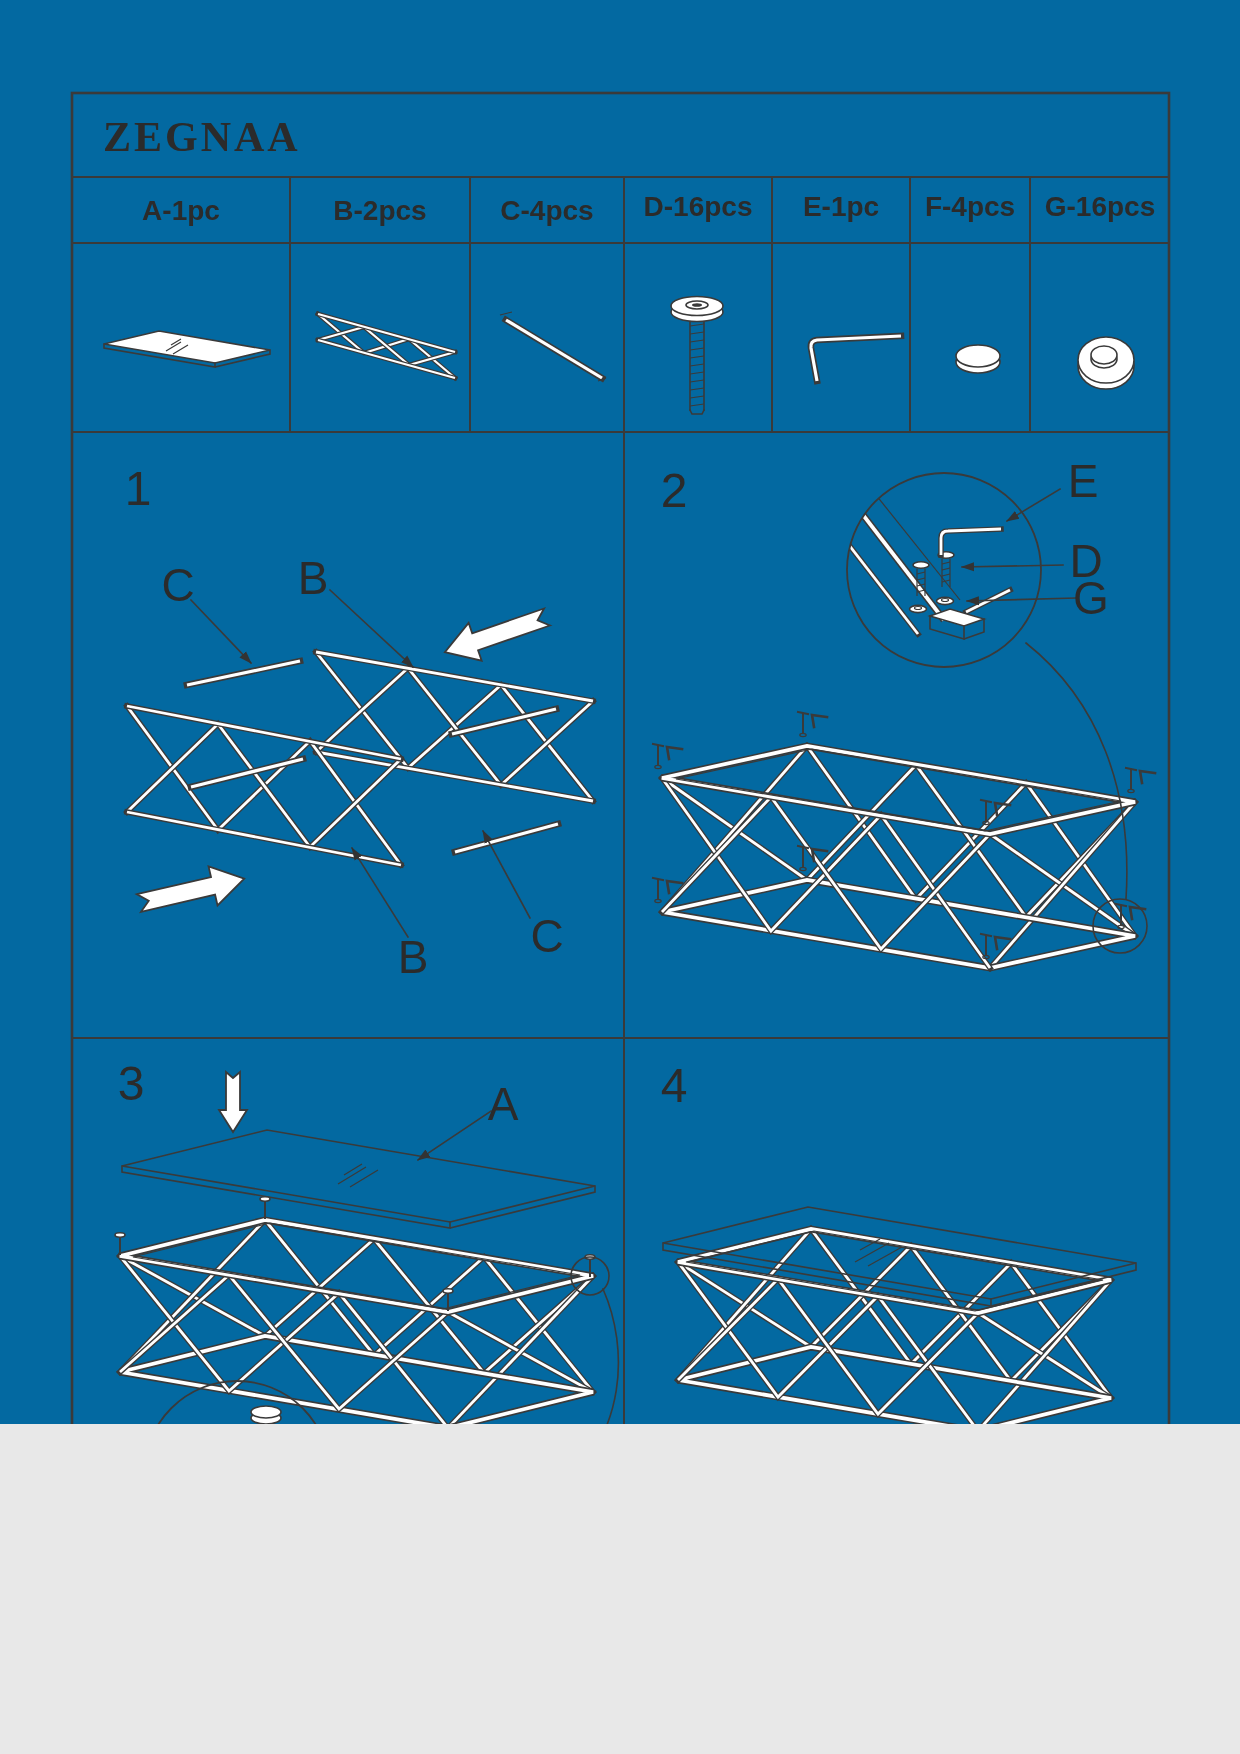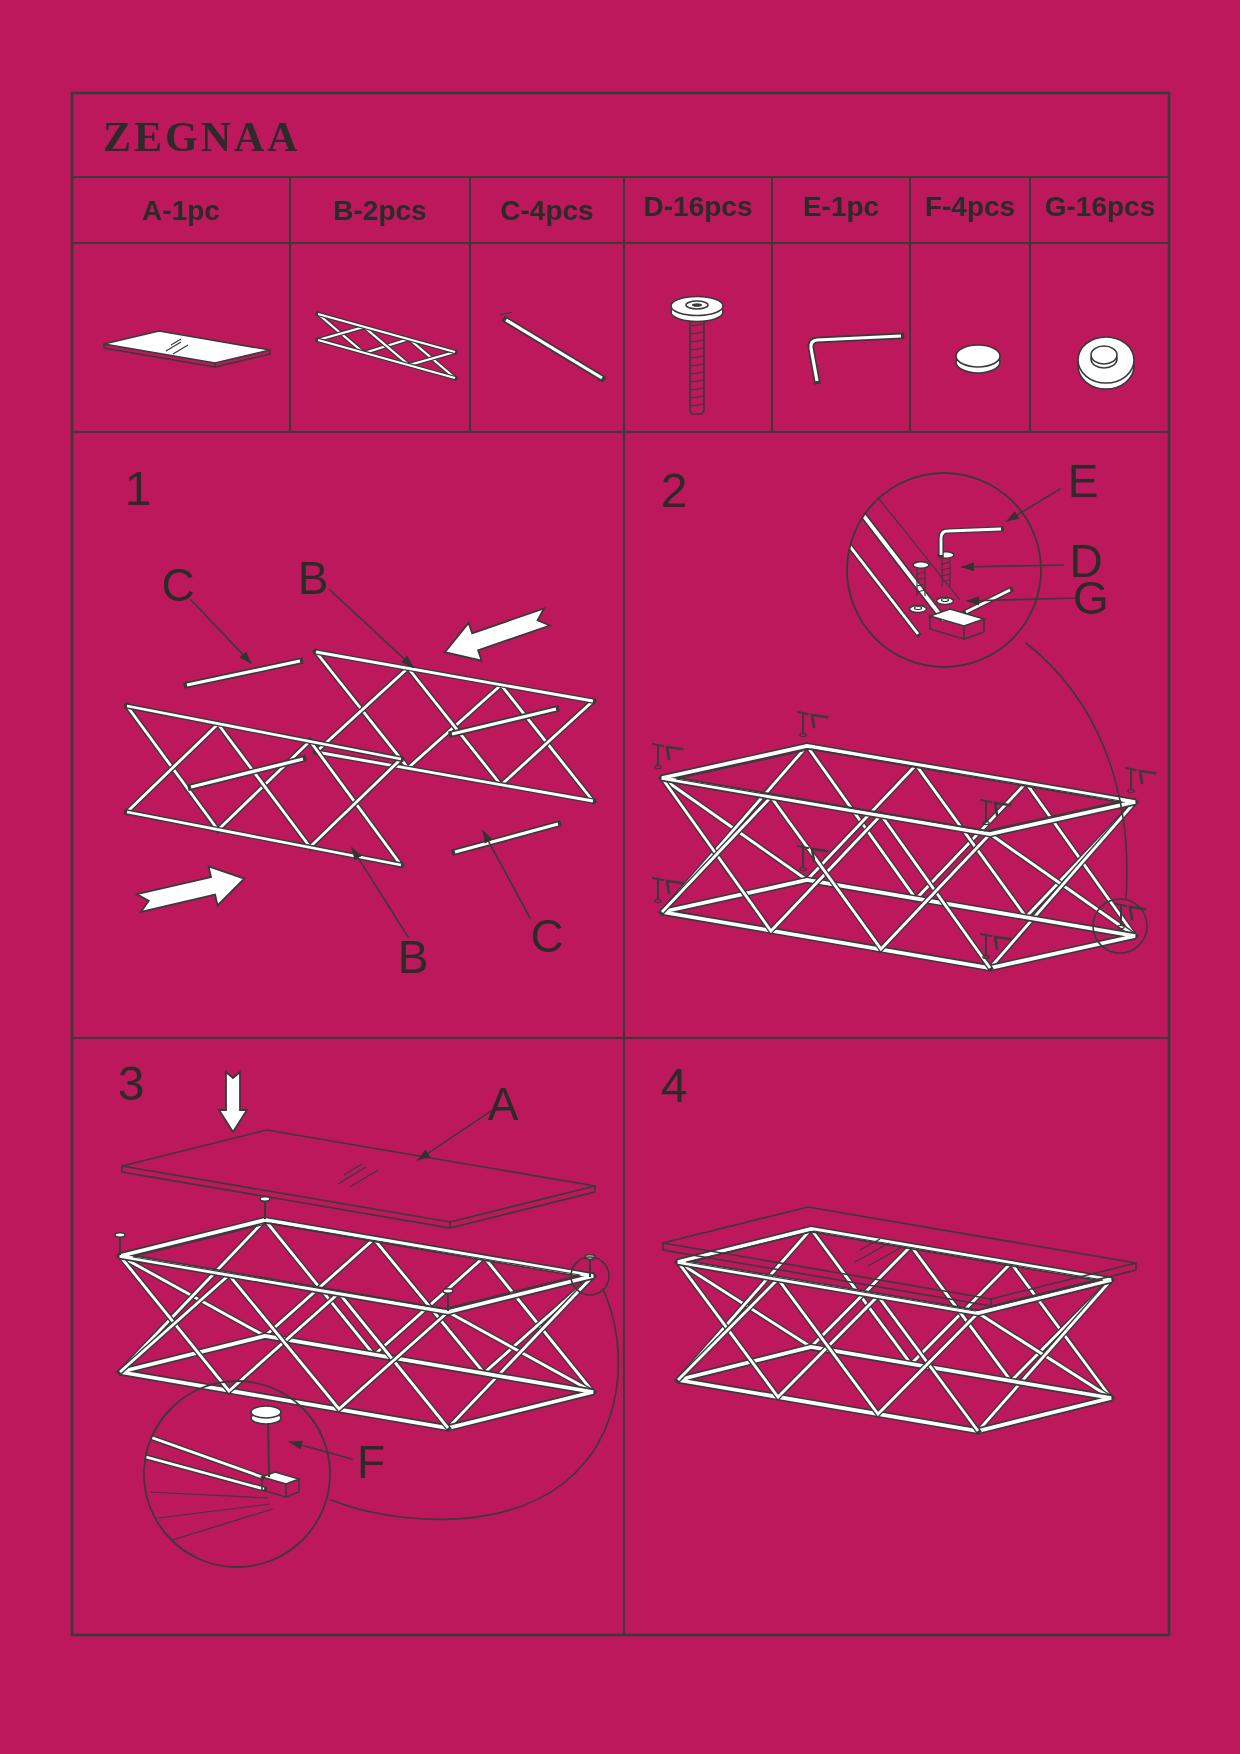--- a/index.html
+++ b/index.html
@@ -1,16 +1,16 @@
 <!DOCTYPE html>
 <html><head>
 <meta charset="utf-8">
 <style>
   html,body{margin:0;padding:0;background:#e8e8e8;}
-  .page{position:relative;width:1240px;height:1754px;background:#be185d;margin:0 auto;
+  .page{position:relative;width:1240px;height:1424px;background:#0369a1;margin:0 auto;
         font-family:"Liberation Sans", sans-serif;text-align:right;}
   svg{position:absolute;left:0;top:0;}
   
   .grid{stroke:#3a3a3a;stroke-width:2;fill:none;}
   .gridO{stroke:#3a3a3a;stroke-width:2.6;fill:none;}
   
   .ln{stroke:#3a3a3a;stroke-width:1.6;fill:none;stroke-linecap:square;}
   .lnThin{stroke:#3a3a3a;stroke-width:1.2;fill:none;}
   .lnF{stroke:#3a3a3a;stroke-width:1.6;fill:#ffffff;}
   

